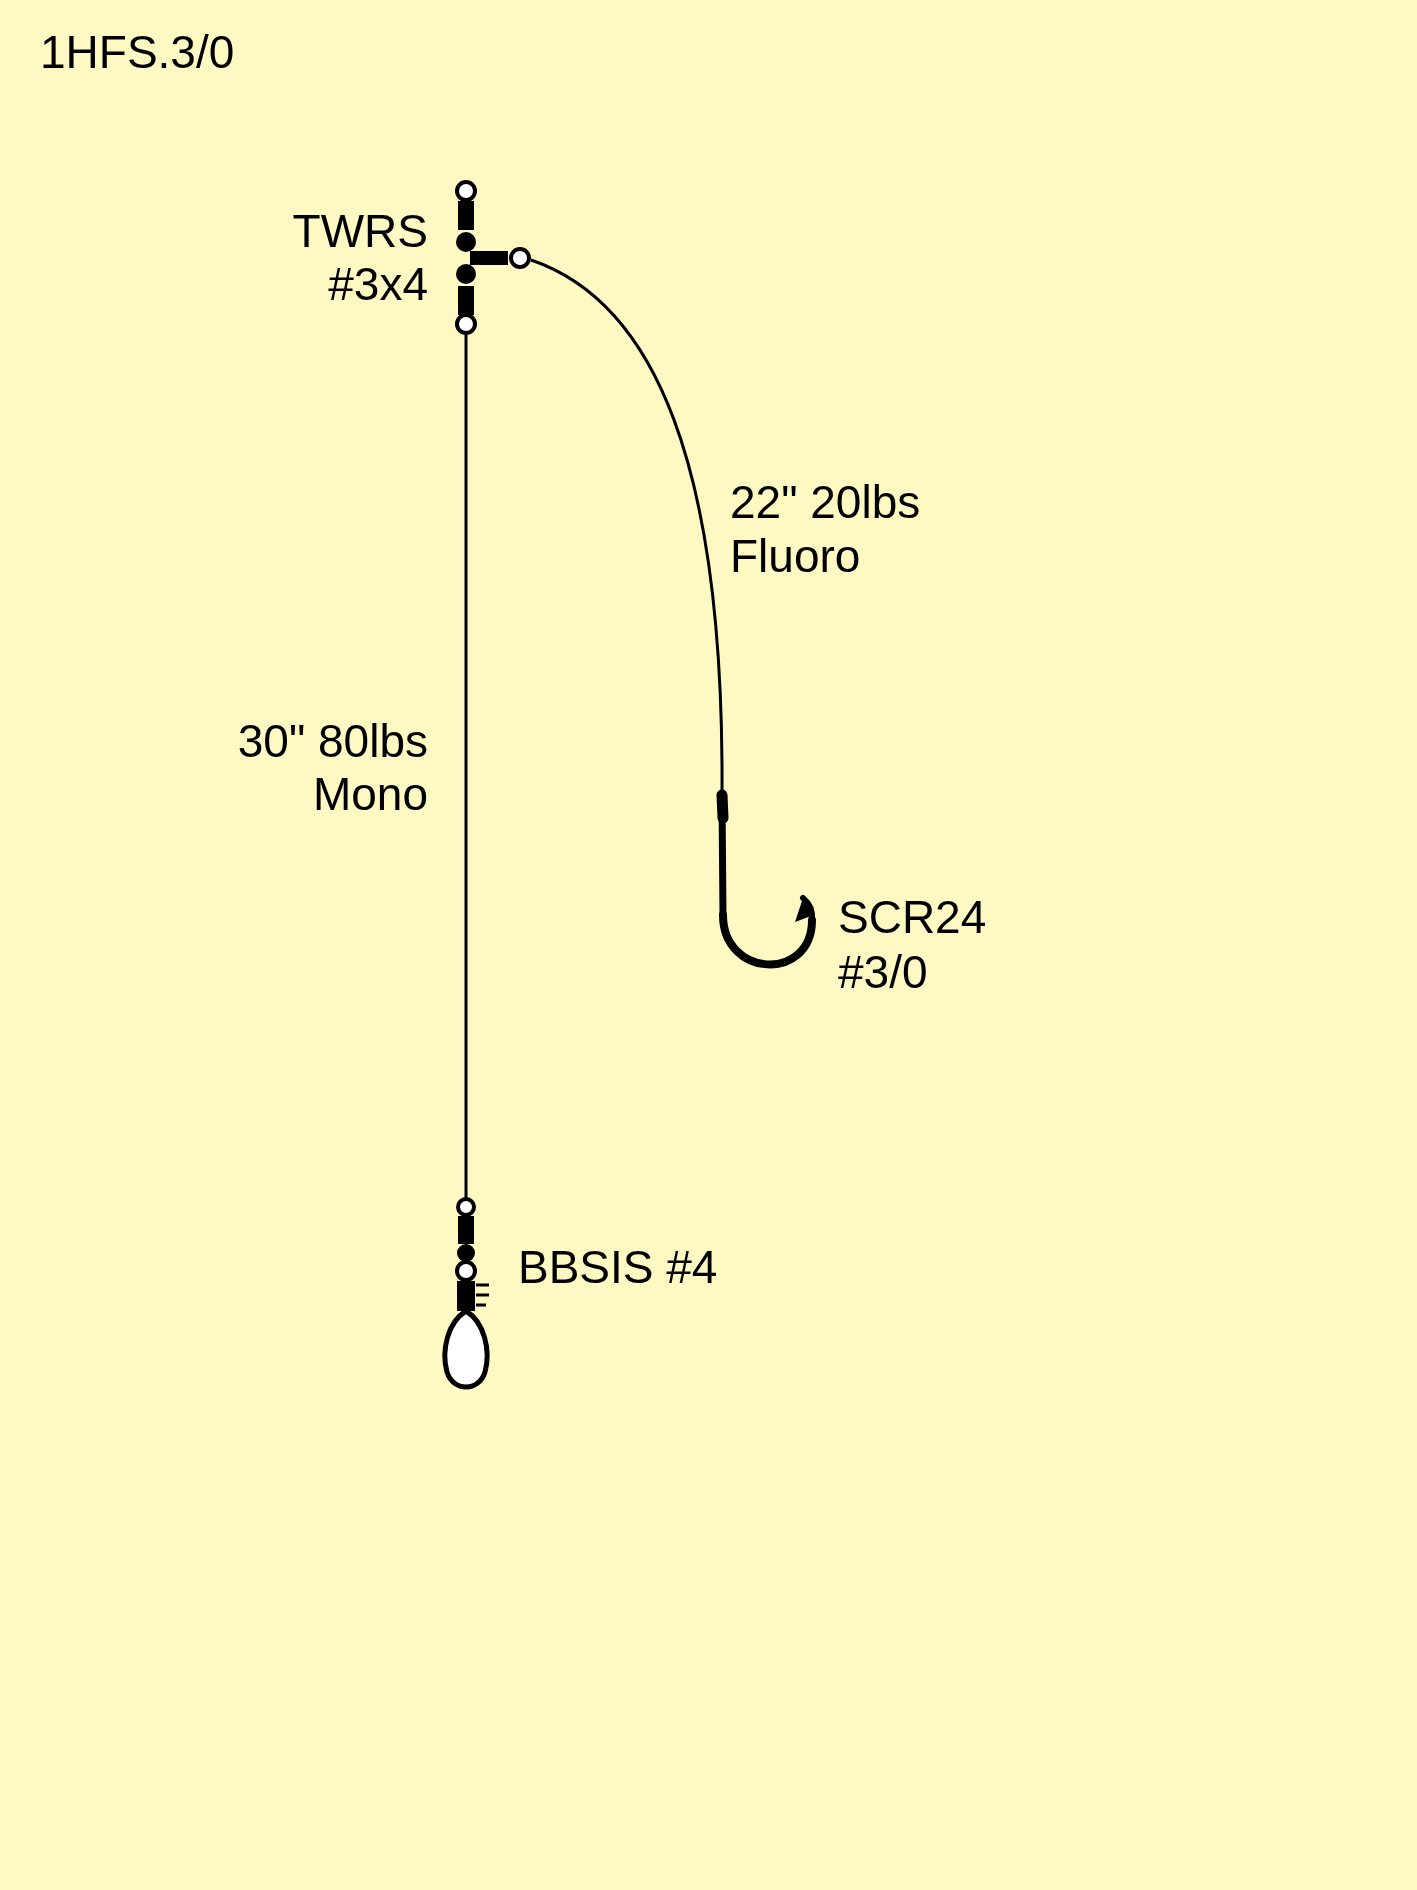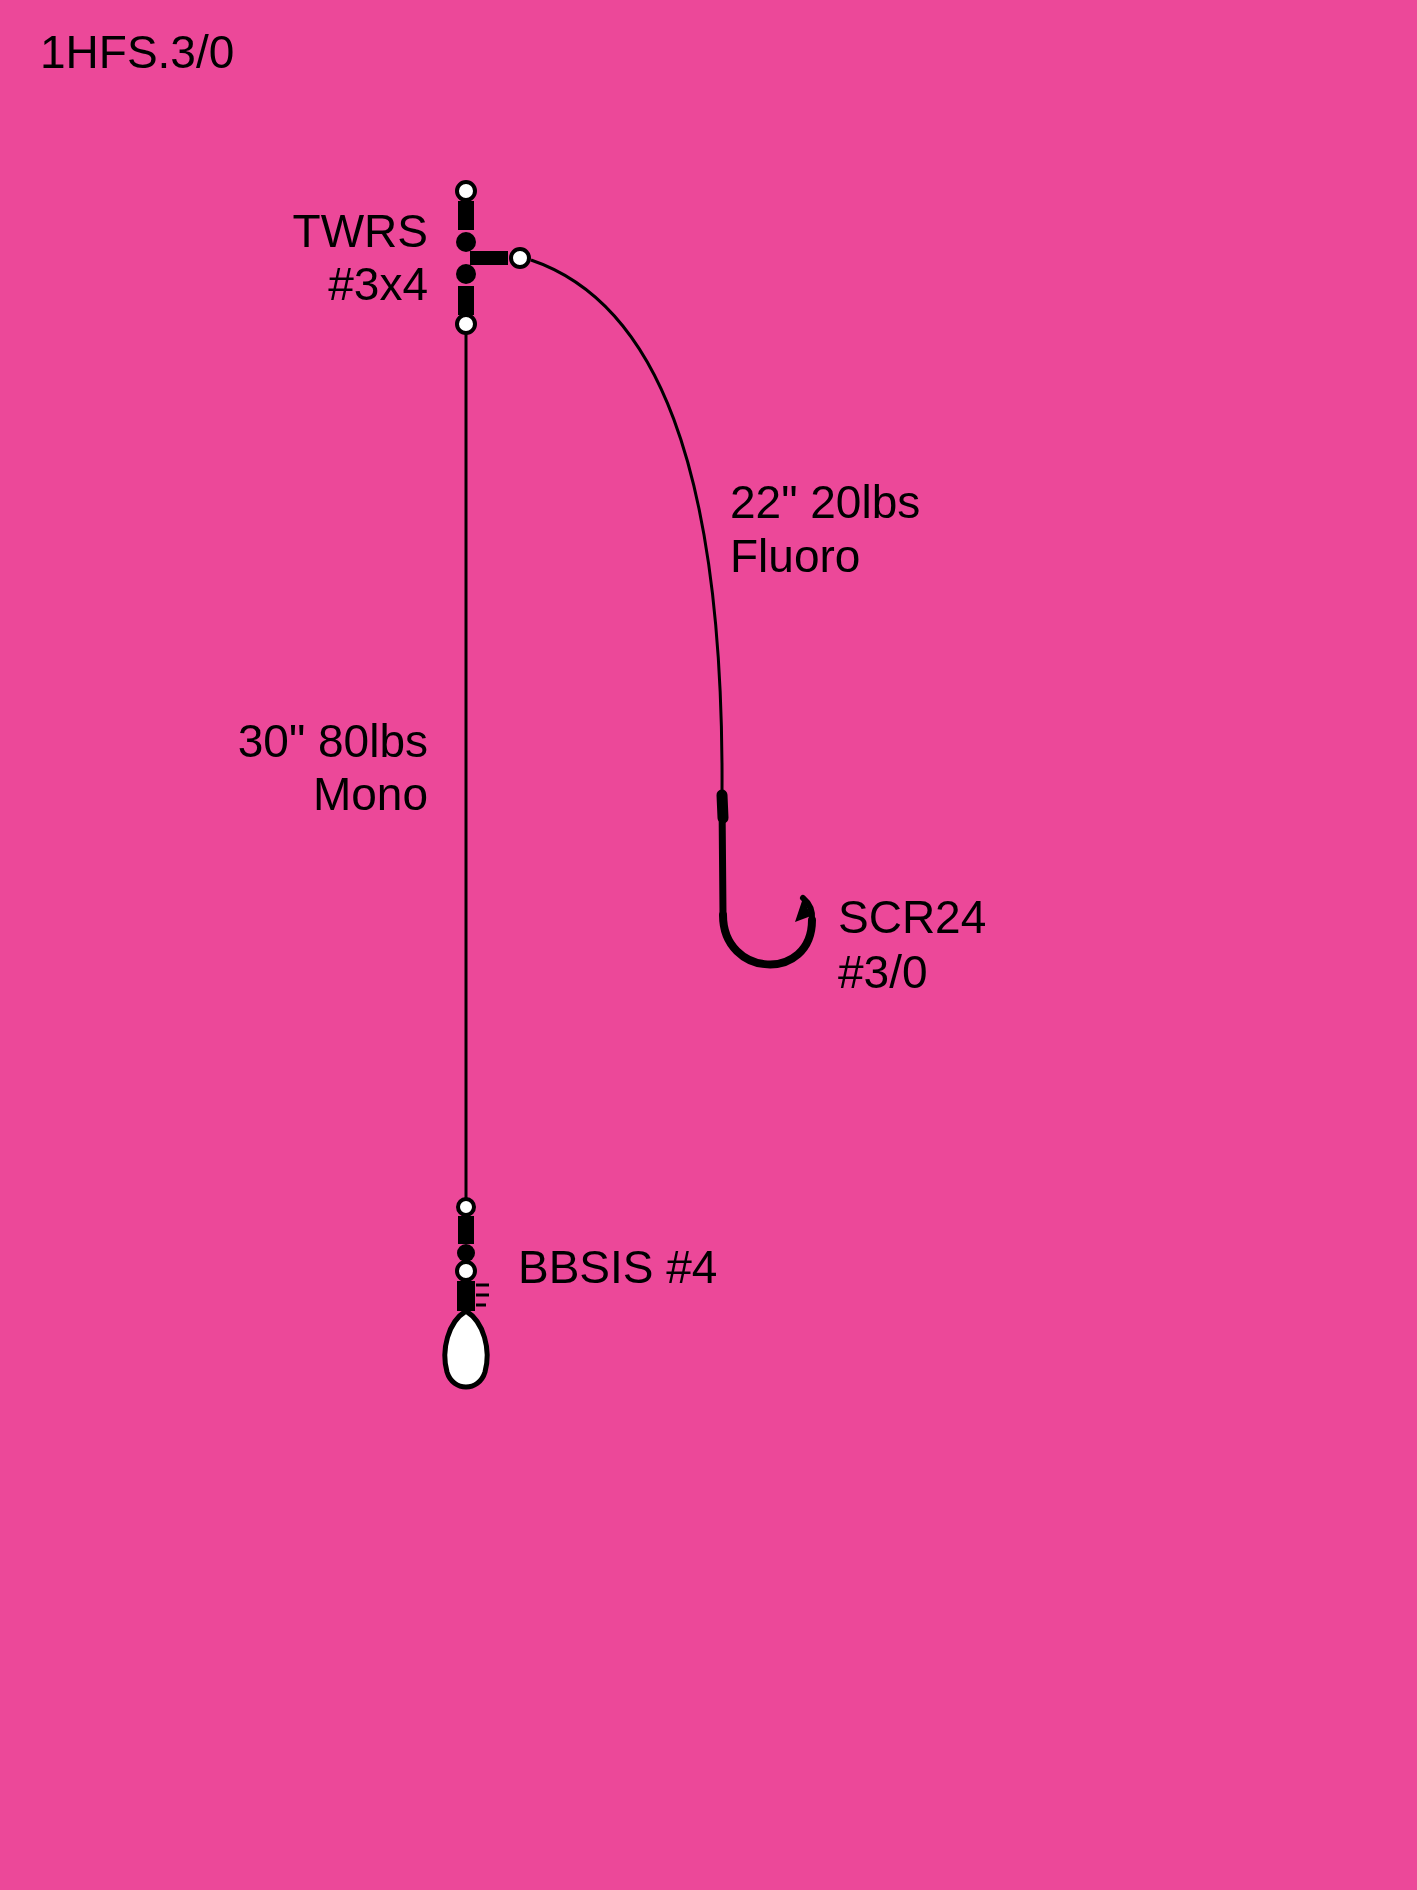--- a/index.html
+++ b/index.html
@@ -4,21 +4,21 @@
 <style>
   html, body {
     margin: 0;
     padding: 0;
     background: #ffffff;
   }
   .canvas {
     position: relative;
     width: 1417px;
     height: 1890px;
-    background: #ec4899;
+    background: #fef9c3;
     overflow: hidden;
     font-family: "Liberation Sans", sans-serif;
   }
   svg { display: block; }
   text {
     font-family: "Liberation Sans", sans-serif;
     font-size: 46px;
     fill: #000000;
   }
   .title-text {

